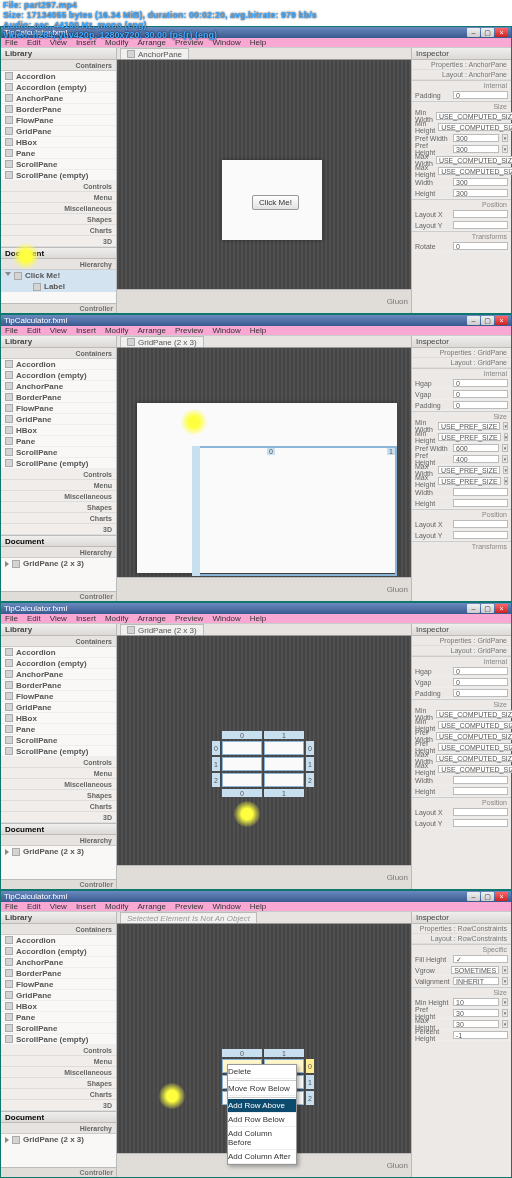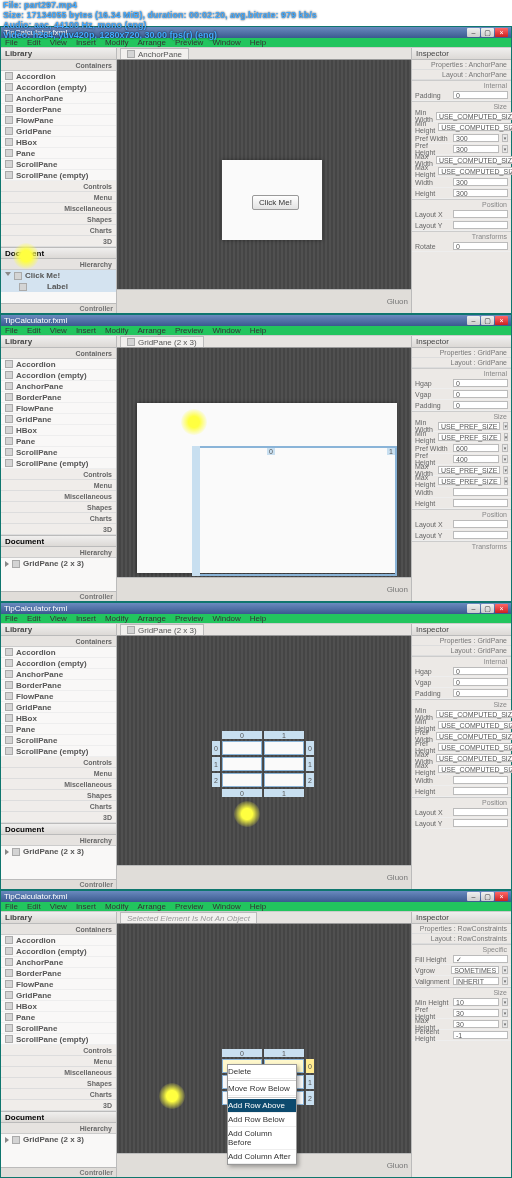--- a/index.html
+++ b/index.html
@@ -4,37 +4,37 @@
 <style>
   * { box-sizing: border-box; margin: 0; padding: 0; font-family: Arial, sans-serif; font-size: 8px; }
   body { width: 512px; background: #fff; }
   .overlay-text { position: absolute; left: 3px; color: #4af; font-weight: bold; font-size: 9px; line-height: 11px; z-index: 100; text-shadow: 0 0 2px #000; }
   .section { position: relative; width: 512px; border: 1px solid #0f766e; background: #e8e8e8; }
   .titlebar { display: flex; align-items: center; height: 11px; background: linear-gradient(#6a8abf, #3a5a8f); color: #fff; padding: 0 3px; }
   .titlebar .title { flex: 1; font-size: 8px; }
   .winbtns { display: flex; gap: 1px; }
   .winbtn { width: 13px; height: 9px; background: linear-gradient(#f0f0f0,#ccc); border-radius: 1px; display:flex; align-items:center; justify-content:center; font-size:7px; color:#333;}
   .winbtn.close { background: linear-gradient(#f66,#c22); color:#fff; }
-  .menubar { display: flex; gap: 9px; height: 10px; align-items: center; padding: 0 4px; background: #22c55e; border-bottom: 1px solid #ccc; font-size: 8px; color: #333; }
+  .menubar { display: flex; gap: 9px; height: 10px; align-items: center; padding: 0 4px; background: #f9a8d4; border-bottom: 1px solid #ccc; font-size: 8px; color: #333; }
   .app-body { display: flex; height: 265px; }
   .left-panel { width: 116px; background: #ece9e6; display: flex; flex-direction: column; border-right: 1px solid #bbb; font-weight: bold; }
   .panel-header { height: 12px; background: linear-gradient(#f0efee,#dcd9d6); border-bottom: 1px solid #bbb; display:flex; align-items:center; padding:0 4px; font-size:8px; color:#444;}
   .panel-sub { height: 11px; background: #e6e3e0; border-bottom: 1px solid #ccc; display:flex; align-items:center; justify-content:flex-end; padding:0 4px; font-size:7px; color:#666;}
   .lib-list { flex: 0 0 auto; background: #f9f8f7; }
   .lib-item { height: 11px; display:flex; align-items:center; padding:0 4px; border-bottom:1px solid #eee; color:#555; gap:3px;}
   .lib-item .ico { width:8px; height:8px; background:#d4d4d4; border:1px solid #aaa;}
   .cat-list { background:#f0edea; }
   .cat-item { height:11px; display:flex; align-items:center; justify-content:flex-end; padding:0 4px; border-bottom:1px solid #ddd; color:#666; font-size:7px;}
   .doc-header { height:12px; background:linear-gradient(#f0efee,#dcd9d6); border-top:1px solid #bbb; border-bottom:1px solid #bbb; padding:0 4px; display:flex; align-items:center;}
   .hierarchy { flex:1; background:#f9f8f7; min-height:30px; }
   .h-item { height:11px; display:flex; align-items:center; padding:0 4px; gap:3px; color:#555;}
   .h-item.expanded { background:#d4e3f0;}
   .h-item .tri { width:0;height:0;border-left:4px solid #888;border-top:3px solid transparent;border-bottom:3px solid transparent;}
   .h-item.expanded .tri { border-left:none; border-top:4px solid #888;border-left:3px solid transparent;border-right:3px solid transparent;}
-  .h-sub { padding-left:18px; height:11px; display:flex;align-items:center;gap:20px;color:#555; background:#d4e3f0;}
+  .h-sub { padding-left:32px; height:11px; display:flex;align-items:center;gap:3px;color:#555; background:#d4e3f0;}
   .footer-strip { height:10px; background:#e0ddd9; border-top:1px solid #bbb; display:flex;align-items:center;justify-content:flex-end;padding:0 3px;font-size:7px;color:#777;}
   .canvas-area { flex:1; background:#4a4a4a; position:relative; display:flex; flex-direction:column;}
   .canvas-tabs { height:12px; background:#e6e3e0; display:flex; align-items:center; padding:0 3px; border-bottom:1px solid #999;}
   .canvas-tab { height:11px; padding:0 6px; background:#f2f0ee; border:1px solid #bbb; border-bottom:none; display:flex;align-items:center;gap:3px; font-size:8px; color:#555;}
   .canvas-main { flex:1; position:relative; background:repeating-linear-gradient(90deg,#505050 0,#505050 2px,#454545 2px,#454545 4px);}
   .white-pane { position:absolute; background:#fafafa; box-shadow:0 0 4px rgba(0,0,0,0.4);}
   .btn-el { position:absolute; padding:2px 6px; background:linear-gradient(#fefefe,#e2e2e2); border:1px solid #999; border-radius:2px; font-size:8px; color:#333;}
   .right-panel { width:100px; background:#ece9e6; display:flex;flex-direction:column; border-left:1px solid #bbb;}
   .prop-sub { height:10px; display:flex; align-items:center; justify-content:flex-end; padding:0 4px; font-size:7px; color:#777; border-bottom:1px solid #ddd;}
   .form-row { display:flex; align-items:center; height:11px; padding:0 3px; gap:3px; border-bottom:1px solid #eee;}

